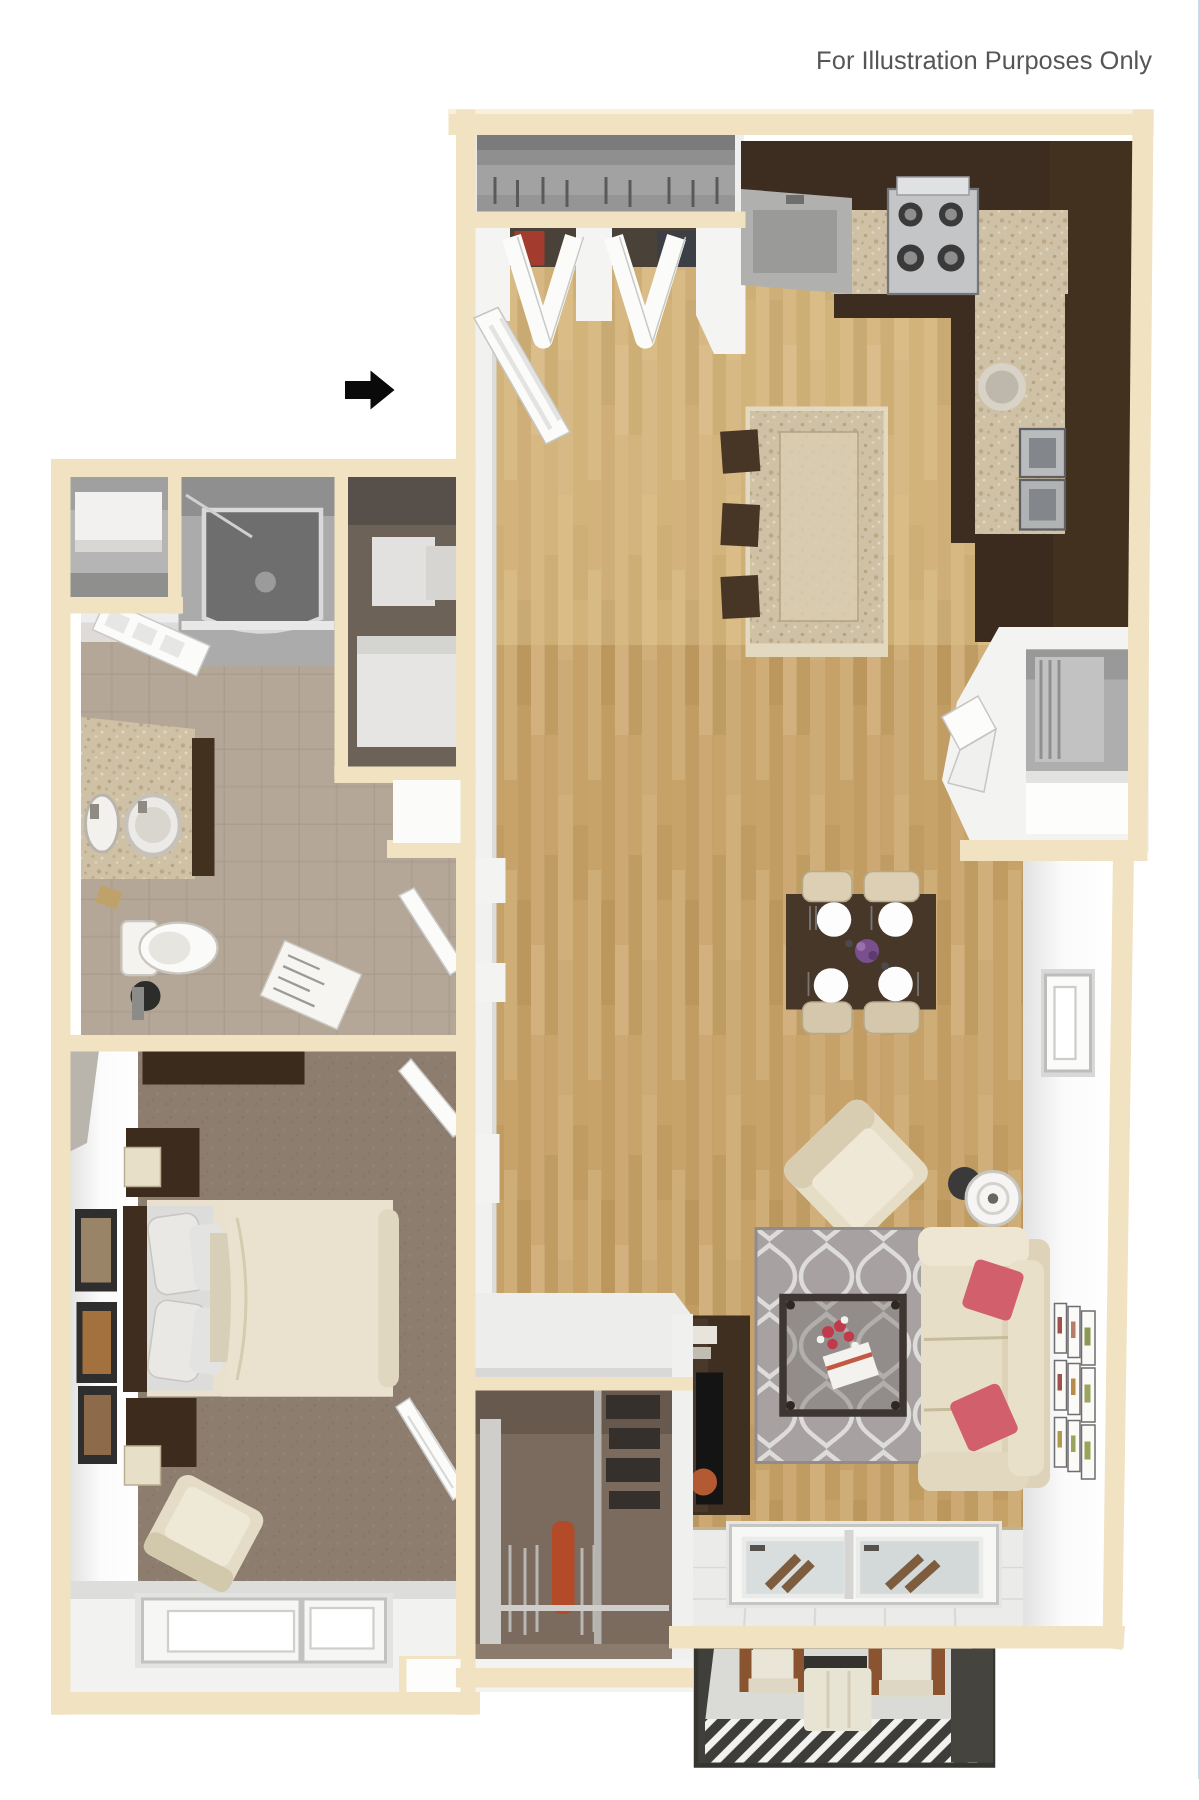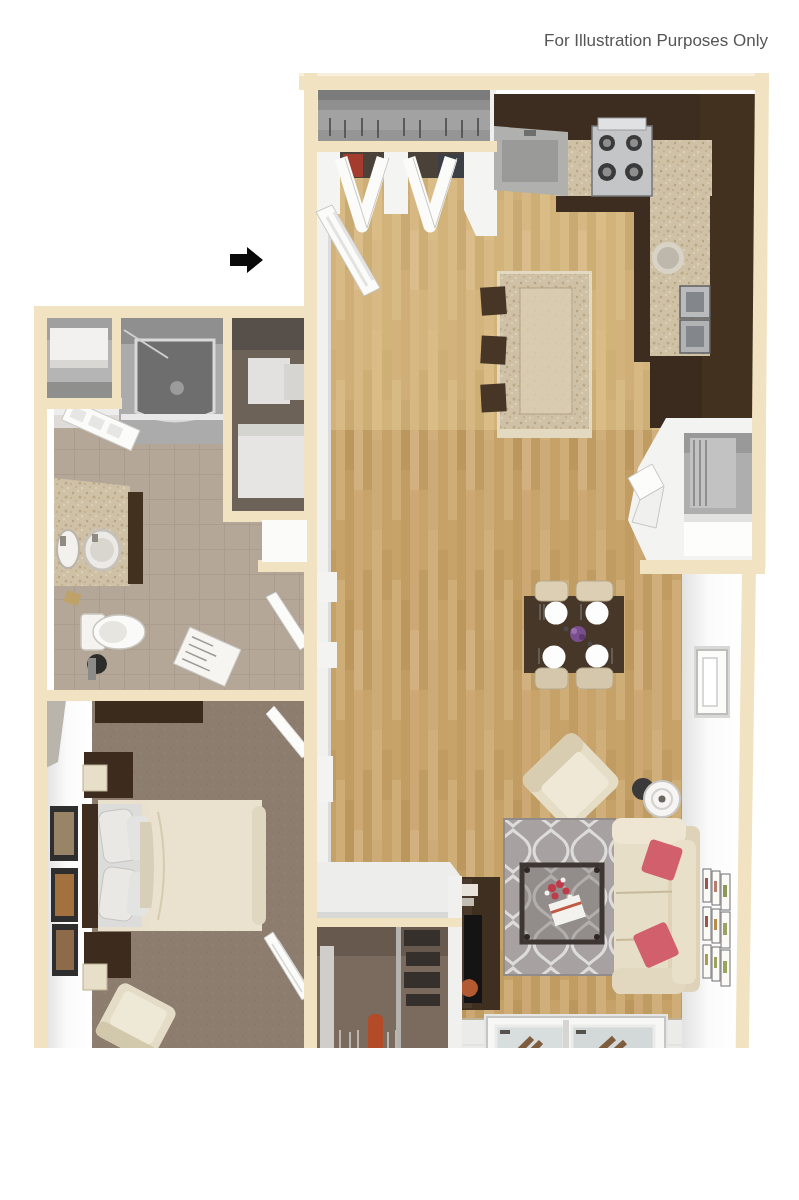--- a/index.html
+++ b/index.html
@@ -1,16 +1,16 @@
 <!DOCTYPE html>
 <html><head>
 <meta charset="utf-8">
 <style>
 html,body{margin:0;padding:0;background:#ffffff;}
-#page{position:relative;width:799px;height:1048px;background:#0369a1;overflow:hidden;
+#page{position:relative;width:799px;height:1200px;background:#0369a1;overflow:hidden;
 font-family:"Liberation Sans",sans-serif;}
 svg{display:block;}
 </style>
 </head>
 <body>
 <div id="page">
 <svg width="799" height="1200" viewBox="0 0 799 1200">
 <defs>
 <pattern id="wood" width="56" height="200" patternUnits="userSpaceOnUse">
   <rect width="56" height="200" fill="#c8a56c"></rect>

